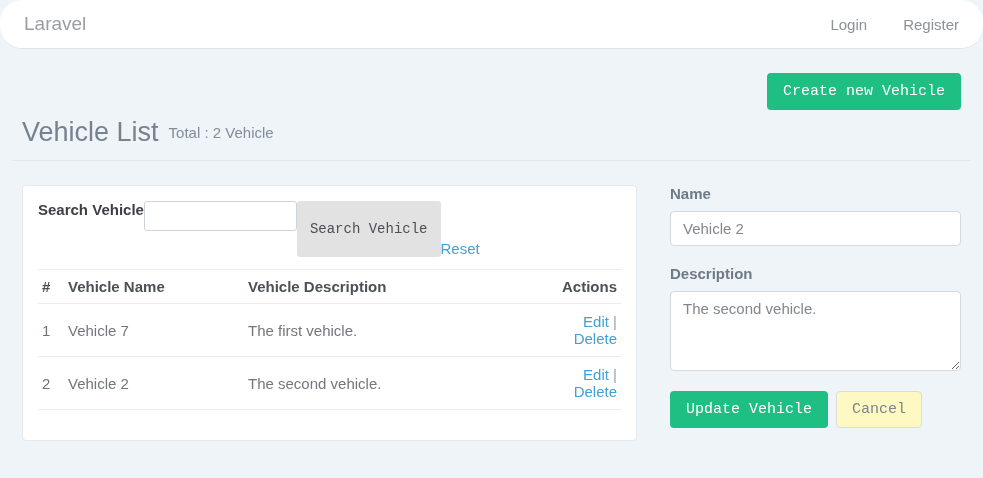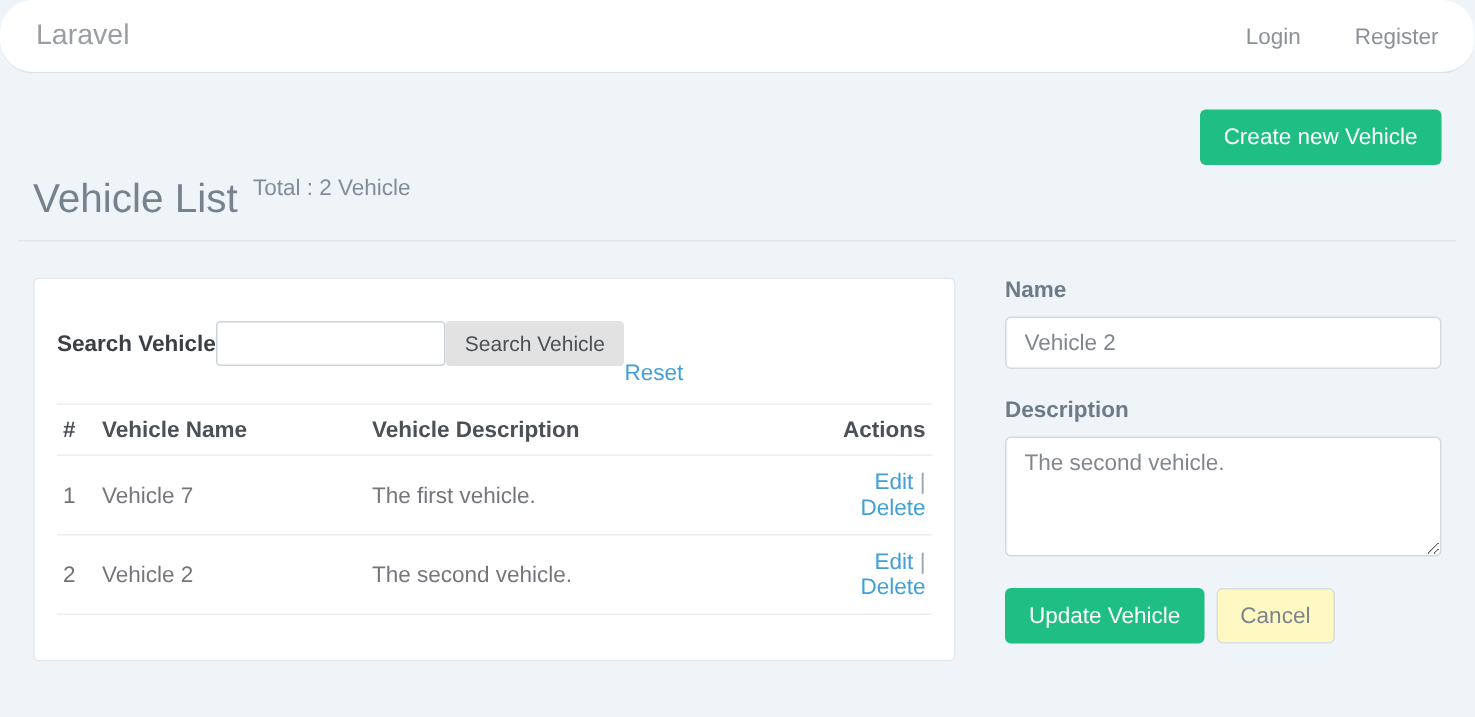--- a/index.html
+++ b/index.html
@@ -10,37 +10,37 @@
     height: 49px; background: #ffffff; border-bottom: 1px solid #dde4ea;
     display: flex; align-items: center; justify-content: space-between; padding: 0 24px; border-radius: 22px;
   }
   .brand { font-size: 19px; color: #9a9ea3; text-decoration: none; }
   .nav-links { display: flex; gap: 36px; }
   .nav-link { font-size: 15px; color: #8b9197; text-decoration: none; cursor: pointer; }
 
   .content { padding: 0 22px; }
   .top-actions { display: flex; justify-content: flex-end; margin-top: 24px; }
 
-  .btn { border: none; border-radius: 4px; font-family: Liberation Sans, sans-serif; cursor: pointer; display: inline-block; }
+  .btn { border: none; border-radius: 4px; font-family: Liberation Mono, monospace; cursor: pointer; display: inline-block; }
   .btn-green { background: #1fbe83; color: #ffffff; font-size: 15px; padding: 10px 16px; }
   .btn-gray  { background: #e2e2e2; color: #4b5056; font-size: 14px; padding: 7px 13px; border-radius: 3px; }
   .btn-cancel { background: #fef9c3; border: 1px solid #d9dde2; color: #7e848b; font-size: 15px; padding: 9px 15px; }
 
-  .page-head { margin-top: 7px; display: flex; align-items: flex-start; gap: 10px; }
+  .page-head { margin-top: 7px; display: flex; align-items: center; gap: 10px; }
   .page-title { font-size: 27px; color: #76828e; font-weight: normal; }
   .page-subtitle { font-size: 15px; color: #818d99; }
   .divider { border: none; border-top: 1px solid #e0e6ec; margin: 12px -10px 0; }
 
   .columns { display: flex; gap: 33px; margin-top: 24px; align-items: flex-start; }
 
   .card {
     width: 615px; background: #ffffff; border: 1px solid #e5e9ed;
     border-radius: 4px; padding: 11px 15px 30px;
   }
-  .search-row { display: flex; align-items: center; gap: 0; padding: 4px 0 12px; }
+  .search-row { display: flex; gap: 0; padding: 4px 0 12px; }
   .search-label { font-size: 15px; font-weight: bold; color: #3c4045; white-space: nowrap; }
   .search-input {
     width: 153px; height: 30px; border: 1px solid #ccd4db; border-radius: 3px;
     padding: 0 8px; font-size: 14px; font-family: inherit; color: #555;
   }
   .link { color: #41a0d8; text-decoration: none; font-size: 15px; cursor: pointer; margin-top: 39px; }
 
   table { width: 100%; border-collapse: collapse; table-layout: fixed; }
   th {
     text-align: left; font-size: 15px; color: #4c5157; font-weight: bold;

